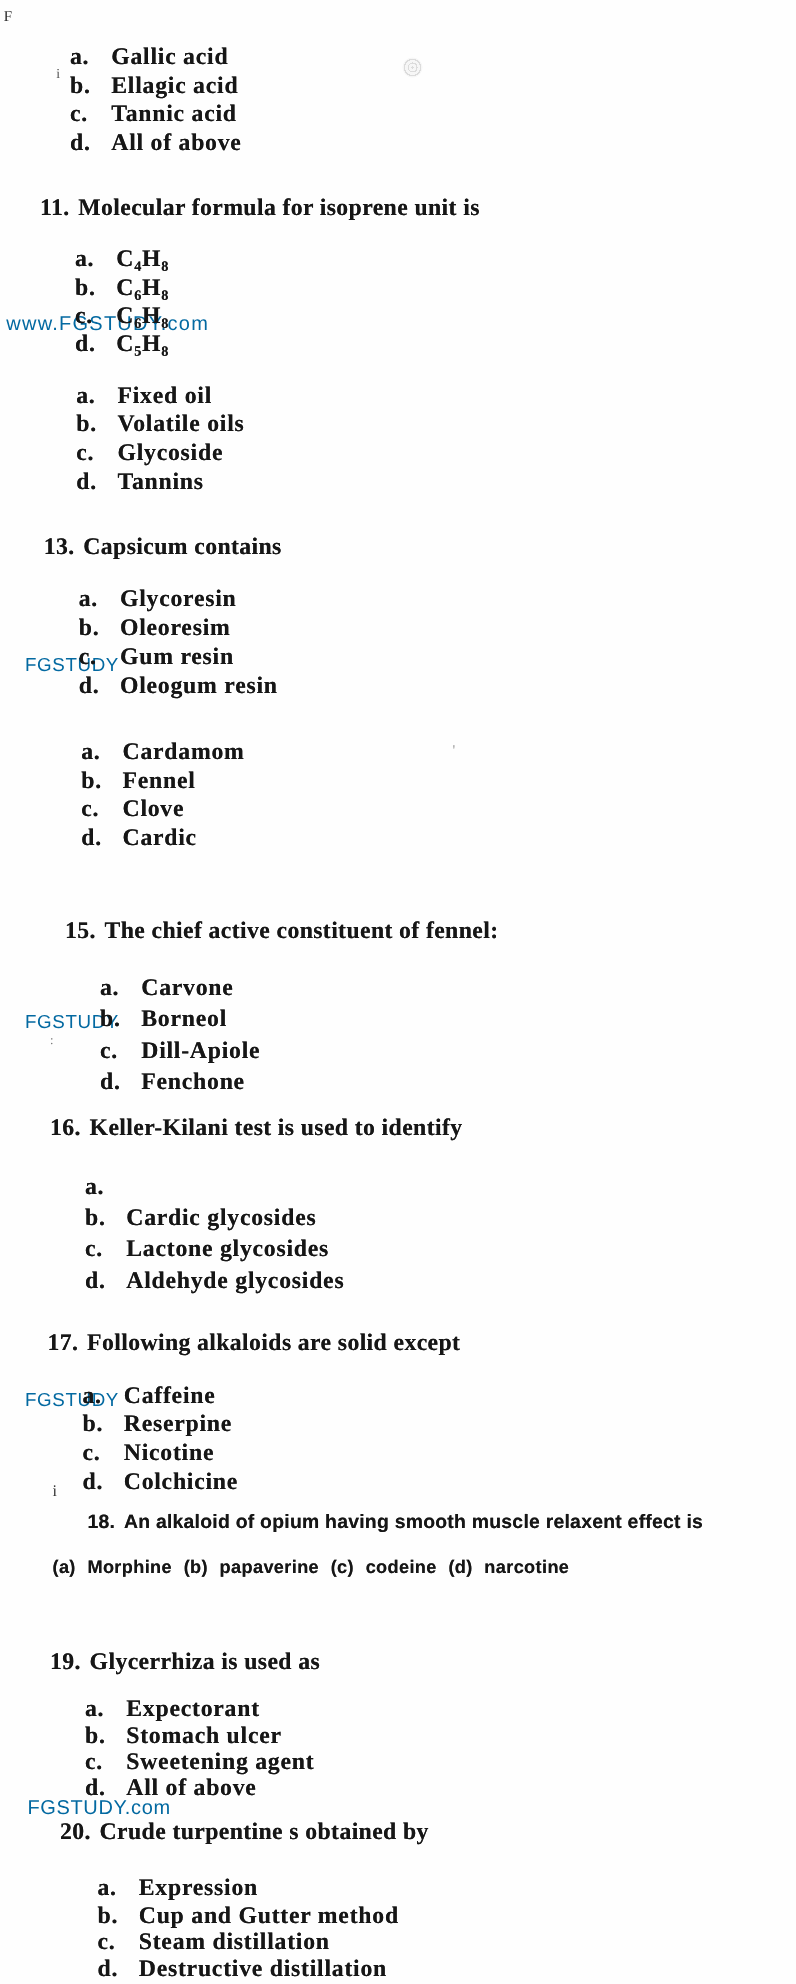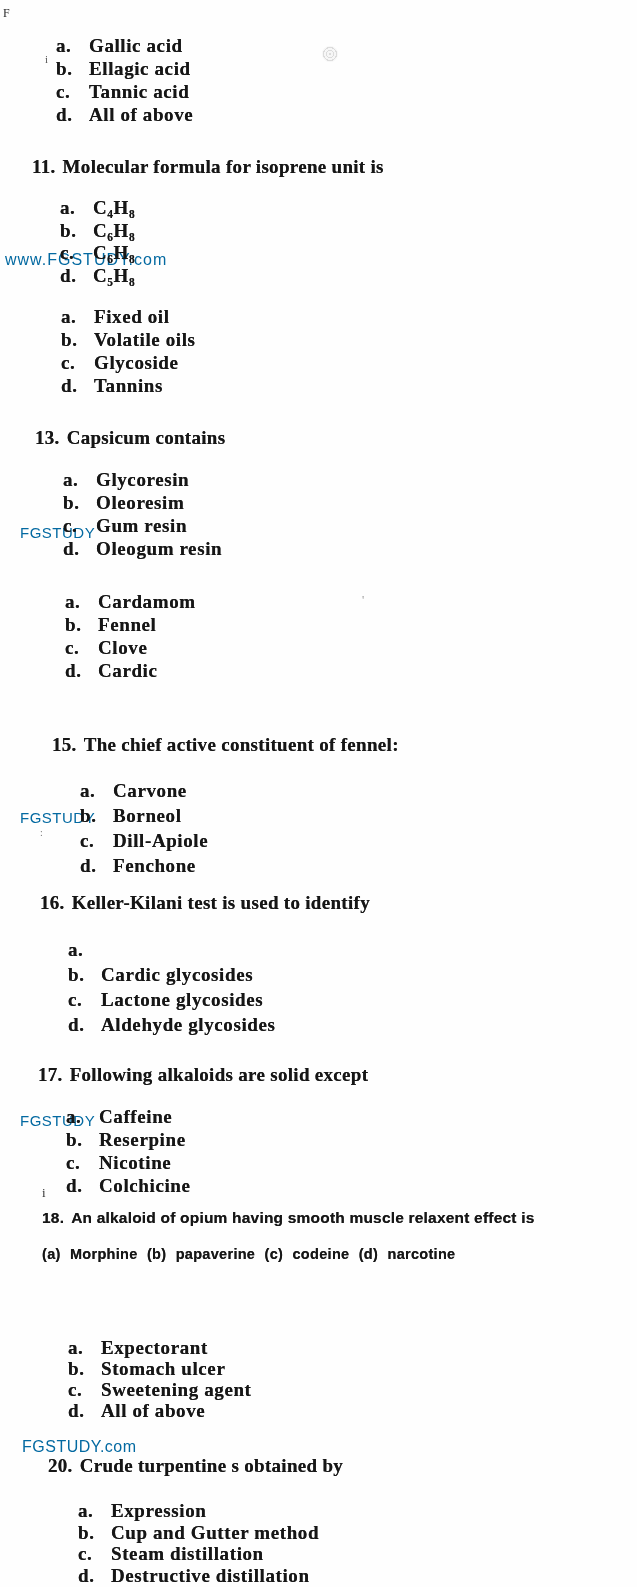--- a/index.html
+++ b/index.html
@@ -50,21 +50,21 @@
   }
   #q10{top:14px;left:10px;}   #q10 .opts{margin-left:46px;}
   #q11{top:157px;left:32px;}  #q11 .opt{height:22.5px;line-height:22.5px;}
   #q12{top:288px;left:33px;}  #q12 .opts{margin-top:17px;}
   #q13{top:428px;left:35px;}
   #q14{top:570px;left:37px;}
   #q15{top:735px;left:52px;}  #q15 .opts{margin-top:23px;} #q15 .opt{height:25px;line-height:25px;}
   #q16{top:893px;left:40px;}  #q16 .opts{margin-top:24px;} #q16 .opt{height:25px;line-height:25px;}
   #q17{top:1065px;left:38px;}
   #q18{top:1208px;left:42px;}
-  #q18 .qline{font-family:"Liberation Sans",sans-serif;font-size:15.5px;letter-spacing:0.2px;}
+  #q18 .qline{font-family:"Liberation Sans",sans-serif;font-size:15.5px;letter-spacing:0.2px;margin-left:28px;}
   #q19{top:1320px;left:40px;} #q19 .opts{margin-top:17px;} #q19 .opt{height:21px;line-height:21px;}
   #q20{top:1456px;left:48px;} #q20 .opts{margin-top:24px;margin-left:30px;} #q20 .opt{height:21.5px;line-height:21.5px;}
 </style>
 </head>
 <body>
 
 <div class="page">
   <div id="wm-layer">
       <span class="wm" id="wm1">www.FGSTUDY.com</span>
       <span class="wm" id="wm2">FGSTUDY</span>
@@ -256,20 +256,23 @@
         </div>
   </div>
       <div class="q" id="q18">
     <div class="qline">
       <span class="qnum">18.</span><span class="qtext">An alkaloid of opium having smooth muscle relaxent effect is</span>
     </div>
 
   <div class="inline-opts">(a) Morphine (b) papaverine (c) codeine (d) narcotine</div>
       </div>
       <div class="q" id="q19">
+    <div class="qline">
+      <span class="qnum">19.</span><span class="qtext">Glycerrhiza is used as</span>
+    </div>
     <div class="opts">
           <div class="opt">
     <span class="letter">a.</span>
             <span class="otext">Expectorant</span>
   </div>
           <div class="opt">
     <span class="letter">b.</span>
             <span class="otext">Stomach ulcer</span>
   </div>
           <div class="opt">

